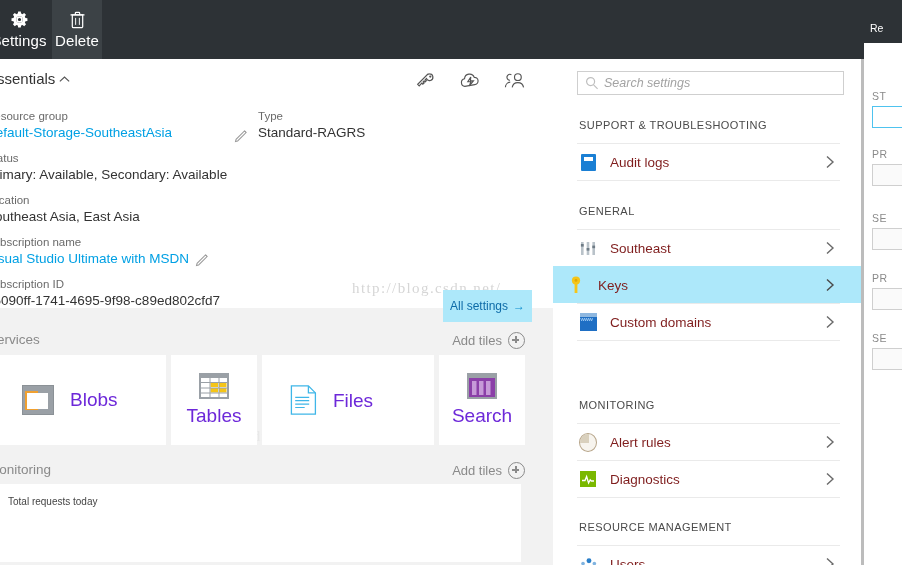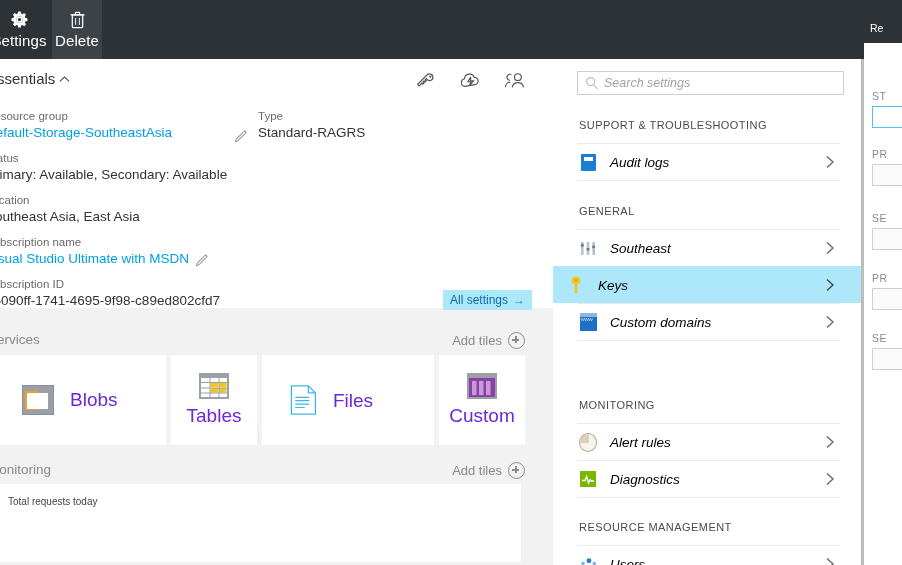--- a/index.html
+++ b/index.html
@@ -37,21 +37,21 @@
   .fld{margin-bottom:9px;}
   .fld .lbl{font-size:11.5px;color:#6a6a6a;line-height:15px;}
   .fld .val{font-size:13.5px;color:#333;line-height:18px;}
   .fld .val.link{color:#00a0e4;cursor:pointer;}
   .fld-row{display:flex;align-items:center;gap:6px;}
   .pencil{width:15px;height:15px;flex:0 0 15px;opacity:.65;cursor:pointer;}
   .b-type{position:relative;}
   .b-type .pencil-abs{position:absolute;left:-24px;top:19px;width:15px;height:15px;opacity:.65;}
 
   .allset{position:absolute;left:443px;top:290px;background:#ade8fa;color:#0d6ba8;
-          font-size:12px;padding:3px 7px;cursor:pointer;display:flex;align-items:center;gap:5px;}
+          font-size:12px;padding:9px 7px;cursor:pointer;display:flex;align-items:center;gap:5px;}
   .allset .arr{font-size:12px;color:#0d8ccd;}
 
   .watermark{position:absolute;left:352px;top:280px;font-family:"Liberation Serif","DejaVu Serif",serif;
              font-size:15px;color:#d6d6d6;letter-spacing:1.4px;white-space:nowrap;pointer-events:none;}
   .watermark2{position:absolute;left:200px;top:428px;font-family:"Liberation Serif",serif;
              font-size:15px;color:#e8e8e8;letter-spacing:1.4px;white-space:nowrap;pointer-events:none;}
 
   .sec-hdr{position:absolute;height:34px;width:553px;}
   .sec-hdr .st{position:absolute;left:-12px;top:7px;font-size:13.5px;color:#8a8a8a;}
   .sec-hdr .addtiles{position:absolute;right:28px;top:7px;font-size:13px;color:#8a8a8a;
@@ -86,21 +86,21 @@
   .set-blade-top{position:absolute;left:0;top:0;width:311px;height:59px;background:#2d3236;}
   .search-wrap{position:absolute;left:24px;top:71px;width:265px;height:22px;border:1px solid #cfcfcf;
                background:#fff;display:flex;align-items:center;text-align:center;}
   .search-ico{width:14px;height:14px;margin:0 5px 0 7px;flex:0 0 14px;opacity:.55;}
   .search-ph{font-style:italic;font-size:12.5px;color:#a3a3a3;}
 
   .grp-hdr{font-size:11px;color:#4a4a4a;letter-spacing:.45px;padding-left:26px;}
   .s-item{position:relative;height:36px;display:flex;align-items:center;cursor:pointer;
           border-top:1px solid #eaeaea;margin:0 24px 0 24px;}
   .s-item .si-ico{width:18px;height:18px;margin-left:2px;flex:0 0 18px;display:flex;align-items:center;justify-content:center;}
-  .s-item .si-label{font-size:13.5px;color:#000000;margin-left:13px;font-style:italic;}
+  .s-item .si-label{font-size:13.5px;color:#7f1d1d;margin-left:13px;}
   .s-item .si-chev{position:absolute;right:4px;top:9px;width:12px;height:18px;}
   .s-item.sel{background:#ade8fa;margin:0;padding-left:12px;padding-right:24px;border-top:1px solid #ade8fa;}
   .s-item.sel .si-chev{right:28px;}
   .s-item.last{border-bottom:1px solid #eaeaea;}
 
   .si-audit{width:15px;height:17px;background:#1a7fd4;position:relative;border-radius:1px;}
   .si-audit:after{content:"";position:absolute;left:3px;top:3px;width:9px;height:4px;background:#fff;}
   .si-props{width:16px;height:15px;position:relative;}
   .si-key{width:12px;height:18px;position:relative;}
   .si-acct{width:16px;height:14px;background:#1a7fd4;position:relative;}
@@ -228,20 +228,21 @@
             <svg viewBox="0 0 16 16" width="15" height="15">
               <path fill="none" stroke="#666" stroke-width="1.1" d="M2.2 12.1l-.6 2.3 2.3-.6 9-9-1.7-1.7z"></path>
               <path fill="none" stroke="#666" stroke-width="1.1" d="M11.2 3.1l1.7 1.7"></path>
             </svg>
           </span>
           <div class="val">Standard-RAGRS</div>
         </div>
       </div>
     </div>
 
+    <div class="watermark">http://blog.csdn.net/</div>
     <div class="watermark2">blog.csdn.net</div>
 
     <div class="allset">
       <span>All settings</span>
       <span class="arr">→</span>
     </div>
 
     <div class="sec-hdr" style="top:325px;">
       <div class="st">Services</div>
       <div class="addtiles">
@@ -286,21 +287,21 @@
       <div class="tile w-sq">
         <span class="ico-q">
           <svg viewBox="0 0 30 26" width="30" height="26">
             <rect x="0" y="0" width="30" height="26" fill="#9aa0a6"></rect>
             <rect x="2" y="5" width="26" height="19" fill="#8b3fa8"></rect>
             <rect x="5" y="8" width="4.5" height="14" fill="#c79ad8"></rect>
             <rect x="12" y="8" width="4.5" height="14" fill="#c79ad8"></rect>
             <rect x="19" y="8" width="4.5" height="14" fill="#c79ad8"></rect>
           </svg>
         </span>
-        <span class="t-label">Custom</span>
+        <span class="t-label">Search</span>
       </div>
     </div>
 
     <div class="sec-hdr" style="top:455px;">
       <div class="st">Monitoring</div>
       <div class="addtiles">
         <span>Add tiles</span>
         <span class="plus-circ"></span>
       </div>
     </div>

